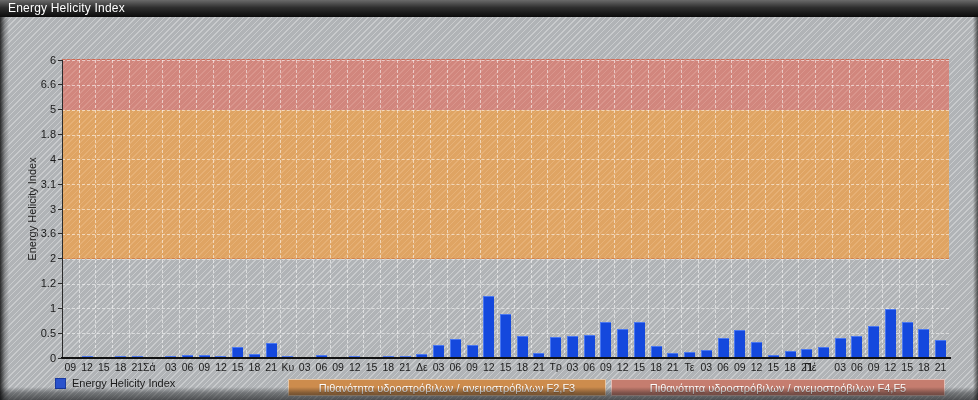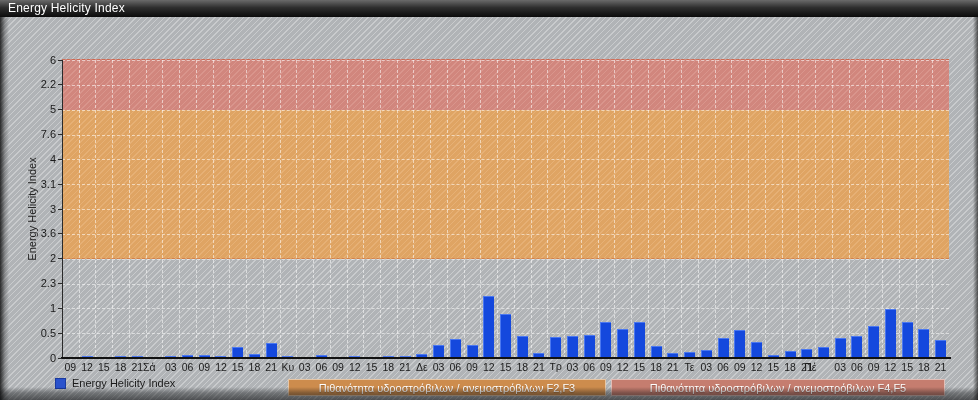--- a/index.html
+++ b/index.html
@@ -217,37 +217,37 @@
   <div id="yaxis-line"></div>
   <div id="xaxis-line"></div>
   <div id="axis-extras">
       <div class="ytick-mark" style="left: 58px; top: 357.5px;"></div>
       <div class="ytick-label" style="left: 22px; top: 352.5px;">0</div>
       <div class="ytick-mark" style="left: 58px; top: 332.667px;"></div>
       <div class="ytick-label" style="left: 22px; top: 327.667px;">0.5</div>
       <div class="ytick-mark" style="left: 58px; top: 307.833px;"></div>
       <div class="ytick-label" style="left: 22px; top: 302.833px;">1</div>
       <div class="ytick-mark" style="left: 58px; top: 283px;"></div>
-      <div class="ytick-label" style="left: 22px; top: 278px;">2.3</div>
+      <div class="ytick-label" style="left: 22px; top: 278px;">1.2</div>
       <div class="ytick-mark" style="left: 58px; top: 258.167px;"></div>
       <div class="ytick-label" style="left: 22px; top: 253.167px;">2</div>
       <div class="ytick-mark" style="left: 58px; top: 233.333px;"></div>
       <div class="ytick-label" style="left: 22px; top: 228.333px;">3.6</div>
       <div class="ytick-mark" style="left: 58px; top: 208.5px;"></div>
       <div class="ytick-label" style="left: 22px; top: 203.5px;">3</div>
       <div class="ytick-mark" style="left: 58px; top: 183.667px;"></div>
       <div class="ytick-label" style="left: 22px; top: 178.667px;">3.1</div>
       <div class="ytick-mark" style="left: 58px; top: 158.833px;"></div>
       <div class="ytick-label" style="left: 22px; top: 153.833px;">4</div>
       <div class="ytick-mark" style="left: 58px; top: 134px;"></div>
-      <div class="ytick-label" style="left: 22px; top: 129px;">7.6</div>
+      <div class="ytick-label" style="left: 22px; top: 129px;">1.8</div>
       <div class="ytick-mark" style="left: 58px; top: 109.167px;"></div>
       <div class="ytick-label" style="left: 22px; top: 104.167px;">5</div>
       <div class="ytick-mark" style="left: 58px; top: 84.3333px;"></div>
-      <div class="ytick-label" style="left: 22px; top: 79.3333px;">2.2</div>
+      <div class="ytick-label" style="left: 22px; top: 79.3333px;">6.6</div>
       <div class="ytick-mark" style="left: 58px; top: 59.5px;"></div>
       <div class="ytick-label" style="left: 22px; top: 54.5px;">6</div>
       <div class="xtick-label" style="left: 62px; width: 16.7358px;">09</div>
       <div class="xtick-label" style="left: 78.7358px; width: 16.7358px;">12</div>
       <div class="xtick-label" style="left: 95.4717px; width: 16.7358px;">15</div>
       <div class="xtick-label" style="left: 112.208px; width: 16.7358px;">18</div>
       <div class="xtick-label" style="left: 128.943px; width: 16.7358px;">21</div>
       <div class="xtick-label" style="left: 141px; width: 16.7358px;">Σά</div>
       <div class="xtick-label" style="left: 162.415px; width: 16.7358px;">03</div>
       <div class="xtick-label" style="left: 179.151px; width: 16.7358px;">06</div>

